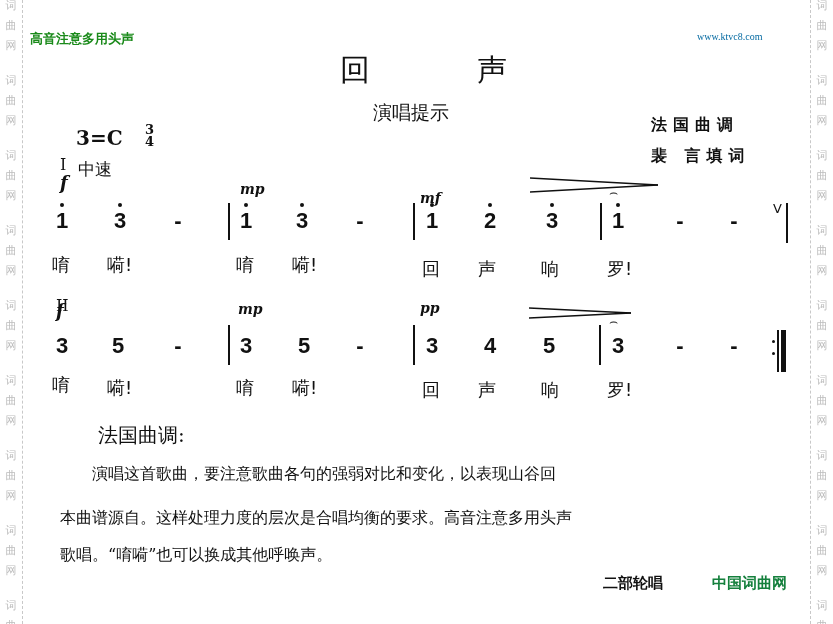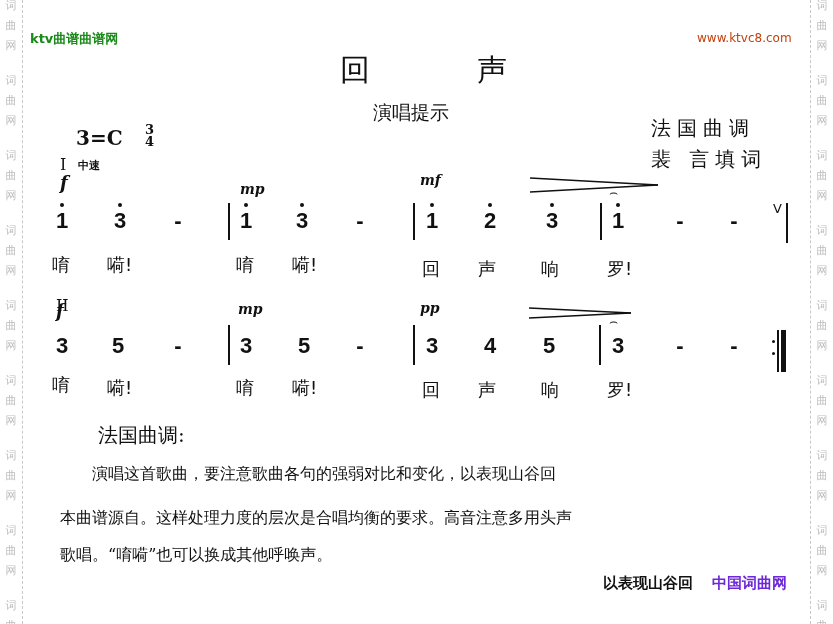--- a/index.html
+++ b/index.html
@@ -4,38 +4,38 @@
 <style>
   html, body { margin:0; padding:0; }
   body { width:833px; height:624px; background:#ffffff; position:relative; overflow:hidden;
          font-family:"DejaVu Sans", sans-serif; color:#111; }
   .side { position:absolute; top:0; width:22px; height:624px; }
   .side.left { left:0; border-right:1px dashed #c8c8c8; }
   .side.right { left:810px; border-left:1px dashed #c8c8c8; }
   .wm { position:absolute; left:4px; width:14px; font-size:11px; line-height:20px; color:#bdbdbd; text-align:center; }
   .abs { position:absolute; white-space:nowrap; }
   .site-l { left:30px; top:30px; font-size:13px; color:#1a8a1a; font-weight:bold; }
-  .site-r { left:697px; top:31px; font-size:12px; color:#c2410c; }
+  .site-r { left:697px; top:31px; font-size:10px; color:#0369a1;font-family:Liberation Serif, serif; }
   .title { top:50px; font-size:30px; font-family:"DejaVu Serif", serif; }
   .subtitle { left:373px; top:100px; font-size:19px; }
-  .credit { left:651px; font-size:20px; letter-spacing:6px; font-family:"DejaVu Serif", serif; }
+  .credit { left:651px; font-size:16px; letter-spacing:6px; font-family:"DejaVu Serif", serif;font-weight:bold; }
   .key { left:76px; top:126px; font-size:20px; font-weight:bold; font-family:"DejaVu Serif", serif; }
   .frac { position:absolute; left:145px; top:124px; font-size:13px; font-weight:bold; line-height:12px; text-align:center; font-family:"DejaVu Serif", serif; }
   .part { font-size:16px; font-family:"DejaVu Serif", serif; }
   .dyn { font-family:"DejaVu Serif", serif; font-style:italic; font-weight:bold; font-size:18px; }
   .dyn.s { font-size:14px; }
   .note { position:absolute; width:24px; text-align:center; font-size:22px; font-weight:bold; font-family:"Liberation Sans", sans-serif; }
   .note .dot { position:absolute; left:10px; top:-5px; width:4px; height:4px; background:#111; border-radius:50%; }
   .note .fer { position:absolute; left:3px; top:-24px; font-size:14px; font-weight:normal; }
   .bar { position:absolute; width:2px; background:#111; }
   .lyric { position:absolute; font-size:18px; }
   .hint-h { left:98px; top:422px; font-size:20px; font-family:"DejaVu Serif", serif; }
   .hint { left:60px; font-size:16px; font-family:"DejaVu Serif", serif; }
   .src { left:603px; top:574px; font-size:15px; font-weight:bold; }
-  .src-site { left:712px; top:574px; font-size:15px; font-weight:bold; color:#6d28d9; }
+  .src-site { left:712px; top:574px; font-size:15px; font-weight:bold; color:#15803d; }
 </style>
 </head>
 <body>
 
 <div class="side left">
     <div class="wm" style="top: -4px;">
       <div>词</div>
       <div>曲</div>
       <div>网</div>
     </div>
@@ -119,40 +119,40 @@
       <div>词</div>
       <div>曲</div>
       <div>网</div>
     </div>
     <div class="wm" style="top: 596px;">
       <div>词</div>
       <div>曲</div>
     </div>
   </div>
 
-<div class="abs site-l">ktv曲谱曲谱网</div>
+<div class="abs site-l">高音注意多用头声</div>
 <div class="abs site-r">www.ktvc8.com</div>
 
 <div class="abs title" style="left:340px">回</div>
 <div class="abs title" style="left:477px">声</div>
 <div class="abs subtitle">演唱提示</div>
 <div class="abs credit" style="top:115px">法国曲调</div>
 <div class="abs credit" style="top:146px">裴 言填词</div>
 
 <div class="abs key">3=C</div>
 <div class="frac">
   <div>3</div>
   <div>4</div>
 </div>
 
 <div class="abs part" style="left:60px; top:155px">I</div>
-<div class="abs" style="left:78px; top:158px; font-size:11px; font-weight:bold">中速</div>
+<div class="abs" style="left:78px; top:158px; font-size:17px; font-weight:normal">中速</div>
 <div class="abs dyn" style="left:60px; top:172px">f</div>
 <div class="abs dyn s" style="left:240px; top:181px">mp</div>
-<div class="abs dyn s" style="left:420px; top:172px">mf</div>
+<div class="abs dyn s" style="left:420px; top:190px">mf</div>
 <svg class="abs" style="left:530px; top:176px" width="130" height="18">
   <line x1="0" y1="2" x2="128" y2="9" stroke="#111" stroke-width="1.3"></line>
   <line x1="0" y1="16" x2="128" y2="9" stroke="#111" stroke-width="1.3"></line>
 </svg>
 
 <div class="note" style="left:50px; top:208px"><span class="dot"></span><span>1</span></div>
 <div class="note" style="left:108px; top:208px"><span class="dot"></span><span>3</span></div>
 <div class="note" style="left:166px; top:208px">-</div>
 <div class="bar" style="left:228px; top:203px; height:37px"></div>
 <div class="note" style="left:234px; top:208px"><span class="dot"></span><span>1</span></div>
@@ -216,14 +216,14 @@
 <div class="lyric" style="left:422px; top:378px">回</div>
 <div class="lyric" style="left:478px; top:378px">声</div>
 <div class="lyric" style="left:541px; top:378px">响</div>
 <div class="lyric" style="left:607px; top:378px">罗!</div>
 
 <div class="abs hint-h">法国曲调:</div>
 <div class="abs hint" style="top:464px; left:60px">　　演唱这首歌曲，要注意歌曲各句的强弱对比和变化，以表现山谷回</div>
 <div class="abs hint" style="top:508px">本曲谱源自。这样处理力度的层次是合唱均衡的要求。高音注意多用头声</div>
 <div class="abs hint" style="top:545px">歌唱。“唷嗬”也可以换成其他呼唤声。</div>
 
-<div class="abs src">以表现山谷回</div>
+<div class="abs src">二部轮唱</div>
 <div class="abs src-site">中国词曲网</div>
 
 </body></html>

